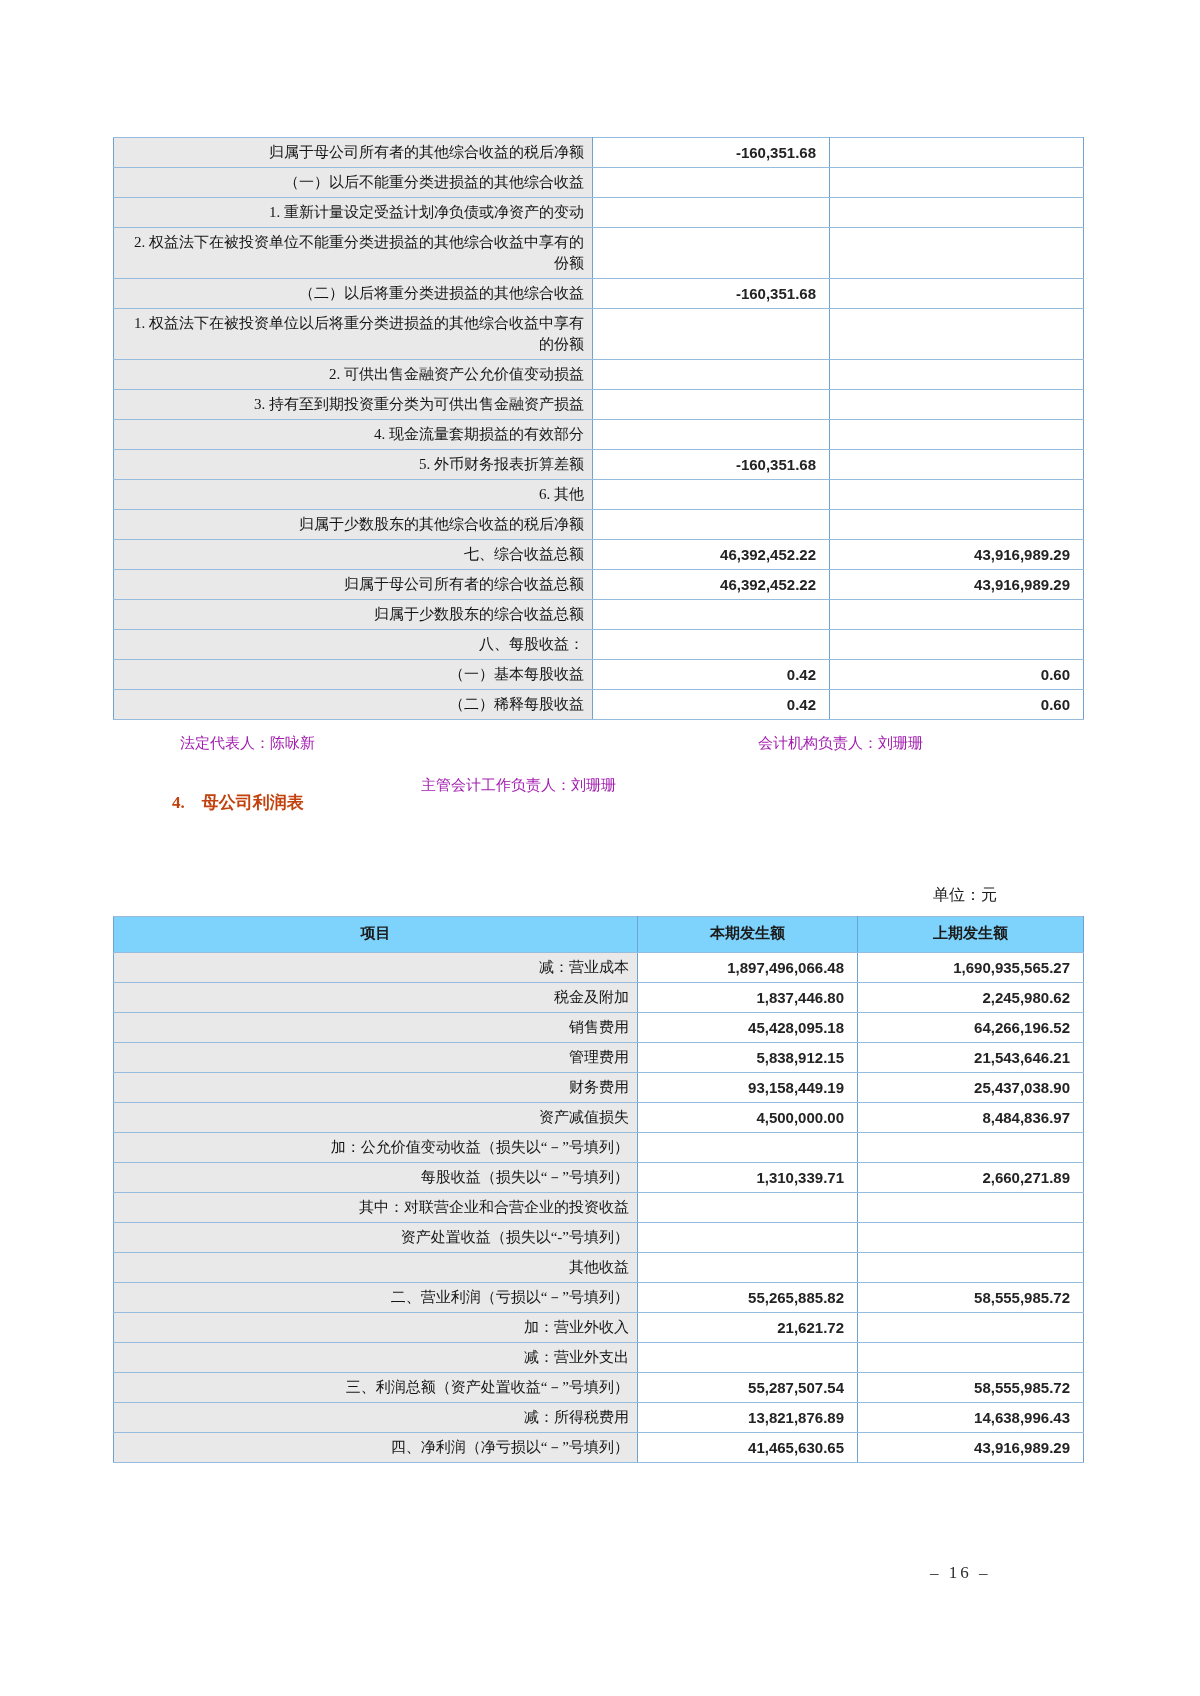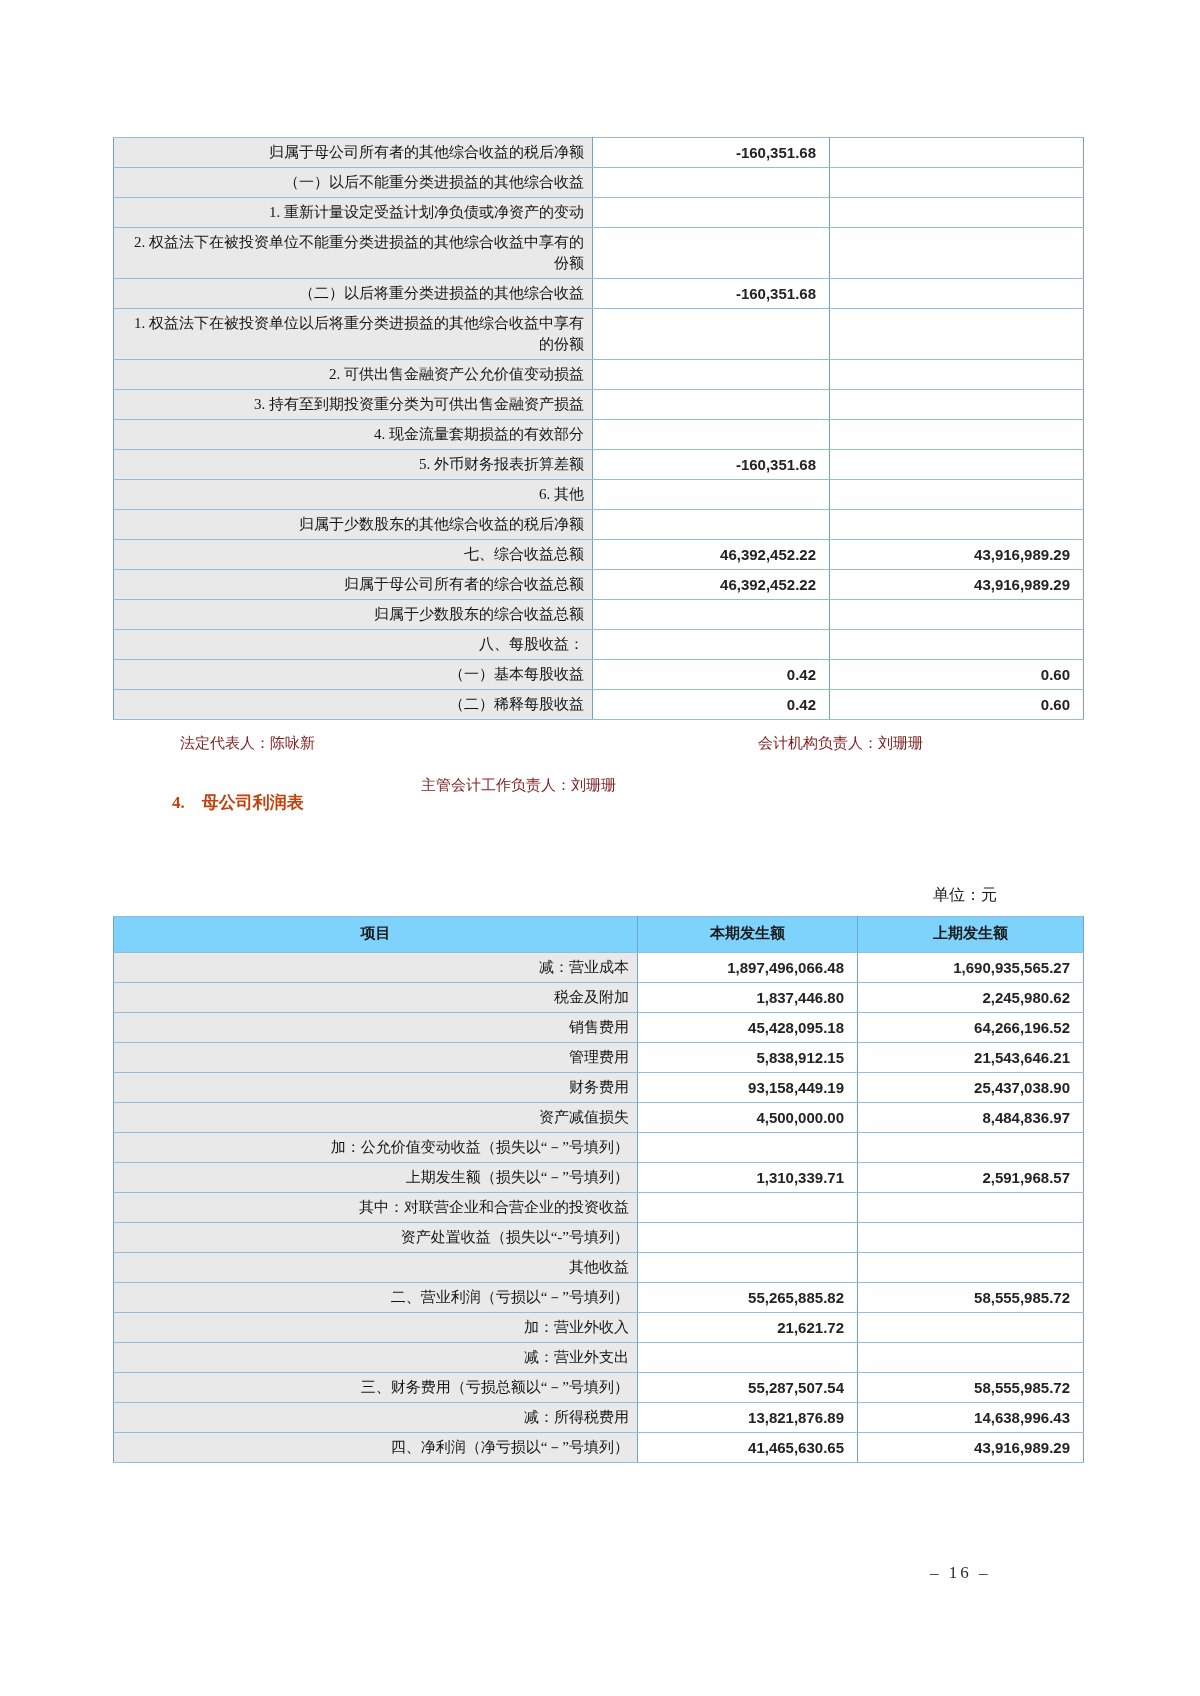--- a/index.html
+++ b/index.html
@@ -34,21 +34,21 @@
   }
   .fin-table th {
     background:#7dd3fc; font-size:15px; font-weight:700;
     text-align:center; padding:7px 4px; line-height:21px;font-family:Liberation Mono, monospace;
   }
   td.bold { font-weight:400; }
   td.ind1 { padding-left:16px; }
   td.ind2 { padding-left:48px; }
   #signature-line {
     position:absolute; left:113px; top:734px; width:970px; height:24px;
-    font-size:15px; color:#7f1d1d;font-family:Liberation Mono, monospace;
+    font-size:15px; color:#a21caf;font-family:Liberation Mono, monospace;
   }
   #signature-line span { position:absolute; white-space:nowrap; }
   #sig-legal { left:67px; }
   #sig-chief { left:308px;margin-top:42px; }
   #sig-org   { left:645px; }
   #section-heading {
     position:absolute; left:172px; top:791px;
     font-size:17px; font-weight:700; color:#c2410c;
   }
   #unit-label {
@@ -216,23 +216,23 @@
         <td class="label ind2">资产减值损失</td>
         <td class="num">4,500,000.00</td>
         <td class="num">8,484,836.97</td>
       </tr>
       <tr>
         <td class="label">加：公允价值变动收益（损失以“－”号填列）</td>
         <td class="num"></td>
         <td class="num"></td>
       </tr>
       <tr>
-        <td class="label ind2">上期发生额（损失以“－”号填列）</td>
+        <td class="label ind2">每股收益（损失以“－”号填列）</td>
         <td class="num">1,310,339.71</td>
-        <td class="num">2,591,968.57</td>
+        <td class="num">2,660,271.89</td>
       </tr>
       <tr>
         <td class="label ind2">其中：对联营企业和合营企业的投资收益</td>
         <td class="num"></td>
         <td class="num"></td>
       </tr>
       <tr>
         <td class="label ind2">资产处置收益（损失以“-”号填列）</td>
         <td class="num"></td>
         <td class="num"></td>
@@ -251,21 +251,21 @@
         <td class="label">加：营业外收入</td>
         <td class="num">21,621.72</td>
         <td class="num"></td>
       </tr>
       <tr>
         <td class="label">减：营业外支出</td>
         <td class="num"></td>
         <td class="num"></td>
       </tr>
       <tr>
-        <td class="label bold">三、财务费用（亏损总额以“－”号填列）</td>
+        <td class="label bold">三、利润总额（资产处置收益“－”号填列）</td>
         <td class="num">55,287,507.54</td>
         <td class="num">58,555,985.72</td>
       </tr>
       <tr>
         <td class="label">减：所得税费用</td>
         <td class="num">13,821,876.89</td>
         <td class="num">14,638,996.43</td>
       </tr>
       <tr>
         <td class="label bold">四、净利润（净亏损以“－”号填列）</td>

